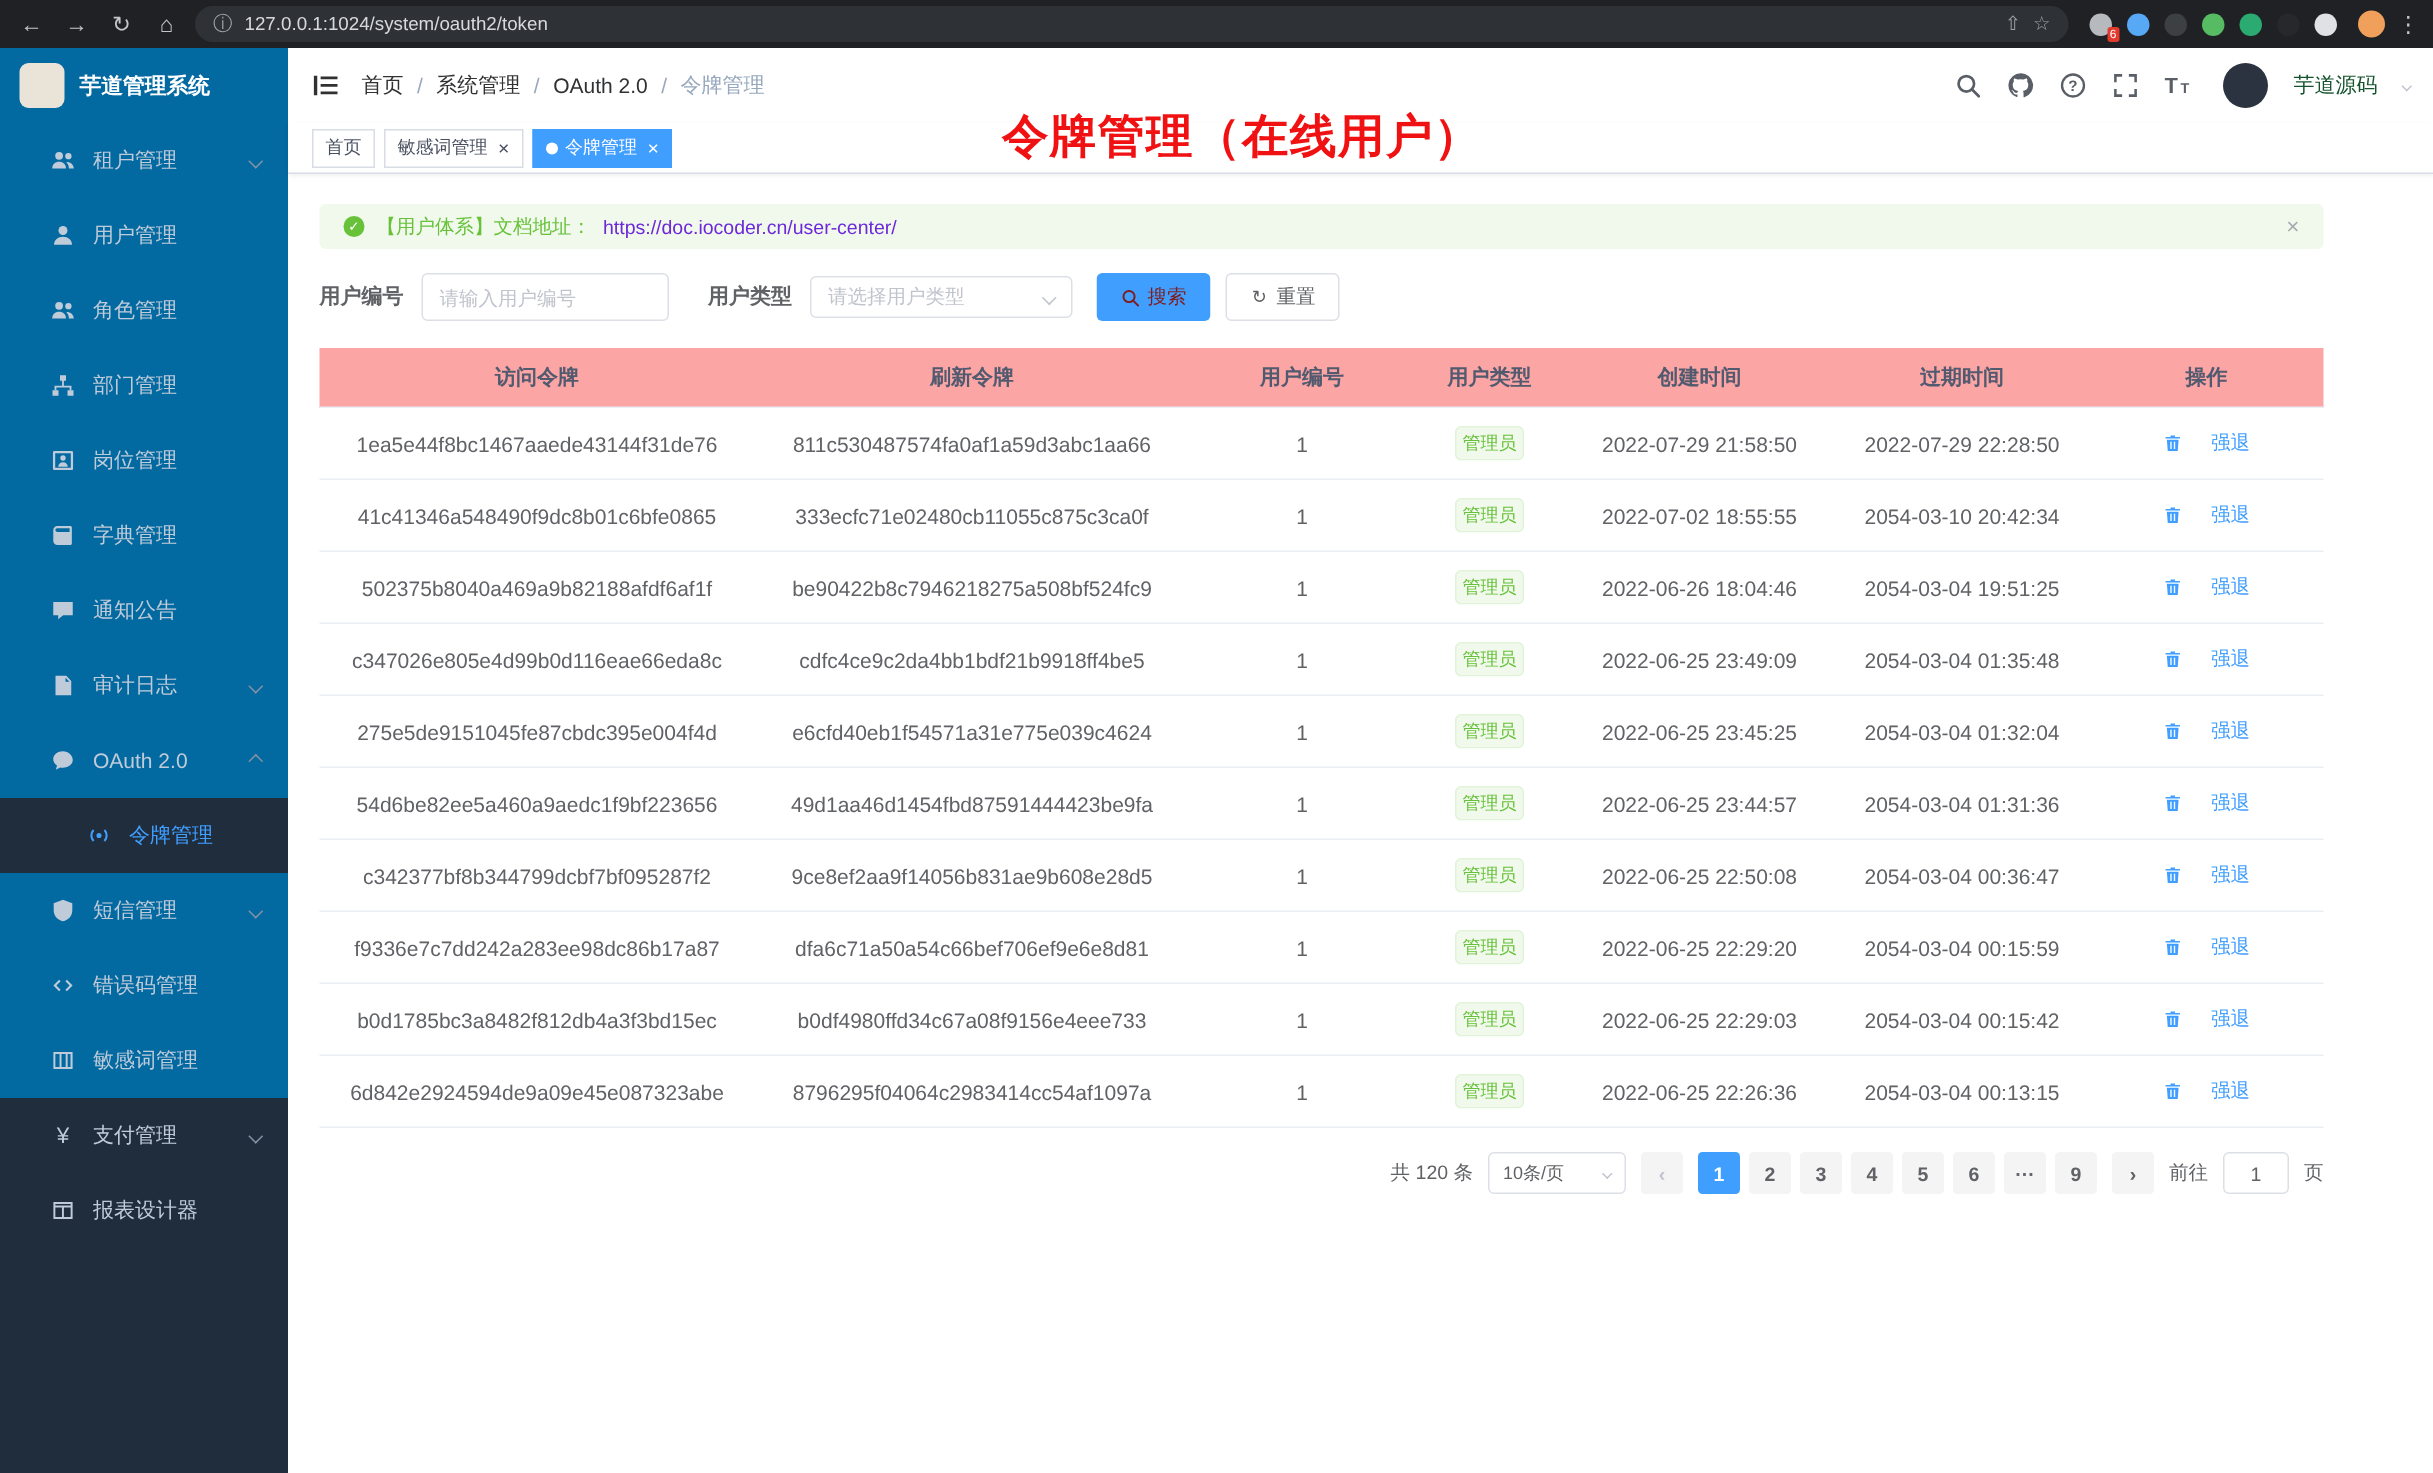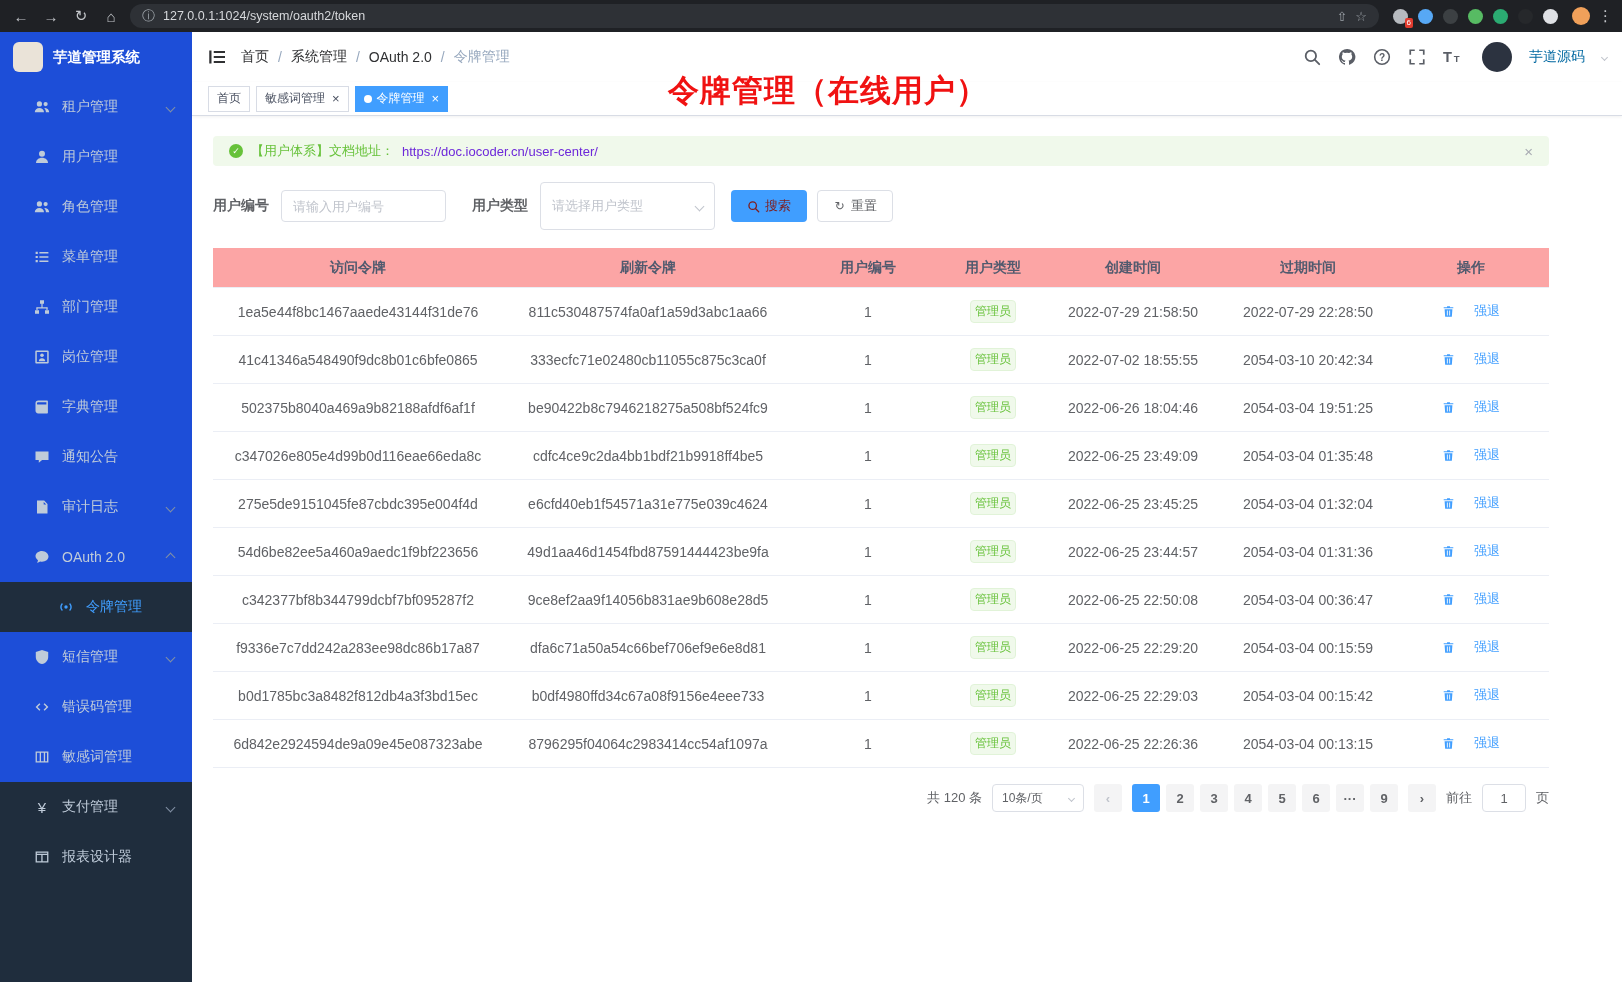--- a/index.html
+++ b/index.html
@@ -15,21 +15,21 @@
   .oico{color:#9aa0a6;font-size:13px;flex:none;cursor:pointer}
   .urltext{color:#d7d9dc;font-size:12.5px;white-space:nowrap}
   .osp{flex:1}
   .extensions{display:flex;align-items:center;gap:10px;padding:0 6px;flex:none}
   .ext{width:15px;height:15px;border-radius:50%;display:inline-block;position:relative;cursor:pointer}
   .xbadge{position:absolute;bottom:-4px;right:-5px;background:#e23b2e;color:#fff;font-size:8px;font-style:normal;padding:0 2px;border-radius:2px;line-height:10px}
   .bprofile{width:18px;height:18px;border-radius:50%;background:#f0a05a;flex:none;cursor:pointer}
 
   
   .app{display:flex;height:950px}
-  .sidebar{width:192px;background:#1d4ed8;display:flex;flex-direction:column;color:#bfcbd9;flex:none}
+  .sidebar{width:192px;background:#0369a1;display:flex;flex-direction:column;color:#bfcbd9;flex:none}
   .logo{height:50px;display:flex;align-items:center;gap:10px;padding:0 13px;flex:none}
   .logo-img{width:30px;height:30px;border-radius:6px;background:#eae3d8;flex:none}
   .logo-title{color:#fff;font-size:14.5px;font-weight:700;white-space:nowrap}
   .menu{flex:1;display:flex;flex-direction:column;overflow:hidden}
   .menu-item{height:50px;display:flex;align-items:center;padding:0 14px 0 34px;font-size:14px;color:#bfcbd9;cursor:pointer;flex:none;white-space:nowrap}
   .menu-item .mi{margin-right:12px}
   .menu-item.sub{padding-left:58px;background:#1f2d3d}
   .menu-item.dark{background:#1f2d3d}
   .menu-item.active{color:#409eff}
   .menu-filler{flex:1;background:#1f2d3d}
@@ -49,41 +49,41 @@
   .hamb{width:20px;height:20px;color:#303133;margin-right:14px;display:inline-flex;cursor:pointer}
   .hamb svg{width:100%;height:100%}
   .breadcrumb{display:flex;align-items:center}
   .bc-item{font-size:14px;color:#303133;cursor:pointer}
   .bc-item.last{color:#97a8be;cursor:default}
   .bc-sep{color:#97a8be;margin:0 9px;font-size:14px}
   .nav-right{margin-left:auto;display:flex;align-items:center;gap:17px}
   .hicon{width:18px;height:18px;display:inline-flex;color:#5a5e66;cursor:pointer}
   .hicon svg{width:100%;height:100%}
   .uavatar{width:30px;height:30px;border-radius:50%;background:#2c3340;margin-left:4px;cursor:pointer}
-  .uname{font-size:14px;color:#0369a1;cursor:pointer}
+  .uname{font-size:14px;color:#14532d;cursor:pointer}
 
   .tags-view{height:34px;background:#fff;border-bottom:1px solid #d8dce5;box-shadow:0 1px 3px rgba(0,0,0,.06);display:flex;align-items:center;gap:6px;padding:0 16px;flex:none}
   .tag{height:26px;padding:0 8px;border:1px solid #d8dce5;display:inline-flex;align-items:center;gap:5px;font-size:12px;color:#495060;background:#fff;cursor:pointer}
   .tag.active{background:#409eff;color:#fff;border-color:#409eff}
   .tdot{width:8px;height:8px;background:#fff;border-radius:50%}
   .tclose{font-size:13px;line-height:1;margin-left:2px}
 
   
   .page{padding:20px 0 0 21px}
   .alert{width:1336px;height:30px;background:#f0f9eb;border-radius:4px;display:flex;align-items:center;gap:8px;padding:0 16px;font-size:13px;color:#67c23a}
   .acheck{width:14px;height:14px;background:#67c23a;color:#fff;border-radius:50%;font-size:9px;display:flex;align-items:center;justify-content:center;flex:none}
   .alink{color:#6d28d9;text-decoration:none;cursor:pointer}
   .aclose{margin-left:auto;color:#a8abb2;font-size:15px;cursor:pointer}
 
   .filters{display:flex;align-items:center;margin-top:16px;font-size:14px;color:#606266}
   .flabel{font-weight:700;margin-right:12px}
   .flabel.gap{margin-left:26px}
   .finput{width:165px;height:32px;border:1px solid #dcdfe6;border-radius:4px;padding:0 11px;font-size:13px;color:#606266;outline:none;font-family:inherit}
   .finput::placeholder{color:#c0c4cc}
-  .fselect{width:175px;height:48px;border:1px solid #dcdfe6;border-radius:4px;padding:0 11px;display:flex;align-items:center;justify-content:space-between;background:#fff;cursor:pointer}
+  .fselect{width:175px;height:28px;border:1px solid #dcdfe6;border-radius:4px;padding:0 11px;display:flex;align-items:center;justify-content:space-between;background:#fff;cursor:pointer}
   .fselect .ph{font-size:13px;color:#c0c4cc}
   .btn{height:32px;border-radius:4px;font-size:13px;display:inline-flex;align-items:center;gap:5px;padding:0 15px;cursor:pointer;font-family:inherit;border:1px solid transparent}
   .btn.primary{background:#409eff;color:#7f1d1d;margin-left:16px}
   .btn.plain{background:#fff;border-color:#dcdfe6;color:#606266;margin-left:10px}
 
   .table{width:1336px;margin-top:18px}
   .grid-row{display:grid;grid-template-columns:290px 290px 150px 100px 180px 170px 156px;align-items:center}
   .thead{height:40px;background:#fca5a5;border-bottom:1px solid #ebeef5;font-weight:700;color:#515a6e;font-size:14px}
   .tr{height:48px;border-bottom:1px solid #ebeef5;font-size:14px;color:#606266;background:#fff}
   .th,.td{text-align:center;overflow:hidden;white-space:nowrap}
@@ -165,28 +165,20 @@
               <path d="M.8 13.3c0-2.6 2-4.4 4.6-4.4s4.6 1.8 4.6 4.4z"></path>
               <circle cx="11.6" cy="5.1" r="2.1"></circle>
               <path d="M11.1 9c2.3.2 4 1.9 4.1 4.3h-3.3c0-1.7-.6-3.2-1.7-4.1z"></path>
             </svg>
           </span>
           <span class="mlabel">角色管理</span>
         </div>
         <div class="menu-item">
           <span class="mi">
             <svg viewBox="0 0 16 16" fill="currentColor" xmlns="http://www.w3.org/2000/svg">
-              <path d="M1.6 2.7h2.2v2.2H1.6zM5.4 3h9v1.5h-9zM1.6 6.9h2.2v2.2H1.6zM5.4 7.2h9v1.5h-9zM1.6 11.1h2.2v2.2H1.6zM5.4 11.4h9v1.5h-9z"></path>
-            </svg>
-          </span>
-          <span class="mlabel">菜单管理</span>
-        </div>
-        <div class="menu-item">
-          <span class="mi">
-            <svg viewBox="0 0 16 16" fill="currentColor" xmlns="http://www.w3.org/2000/svg">
               <path d="M6 1.2h4v3.6H6zM1 11.2h4v3.6H1zM11 11.2h4v3.6h-4zM7.4 4.8h1.2v3.4H7.4zM2.4 8.2h11.2v1.2H2.4z"></path>
               <path d="M2.4 8.8h1.2v2.4H2.4zM12.4 8.8h1.2v2.4h-1.2z"></path>
             </svg>
           </span>
           <span class="mlabel">部门管理</span>
         </div>
         <div class="menu-item">
           <span class="mi">
             <svg viewBox="0 0 16 16" fill="currentColor" xmlns="http://www.w3.org/2000/svg">
               <path d="M2.2 1.6h11.6c.5 0 .9.4.9.9v11c0 .5-.4.9-.9.9H2.2a.9.9 0 0 1-.9-.9v-11c0-.5.4-.9.9-.9zm.6 1.5v9.8h10.4V3.1z"></path>

